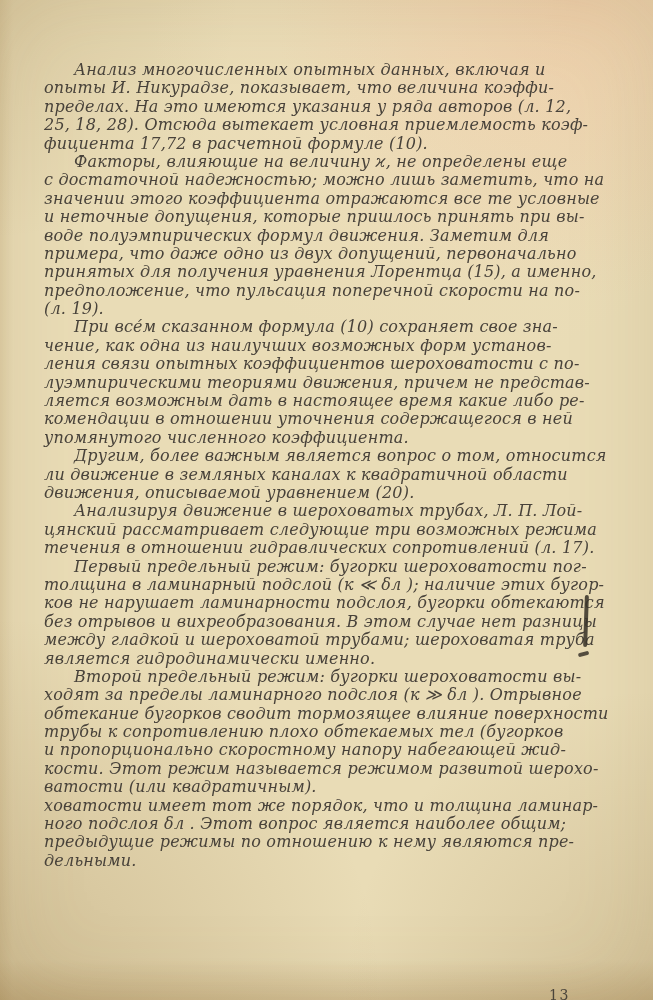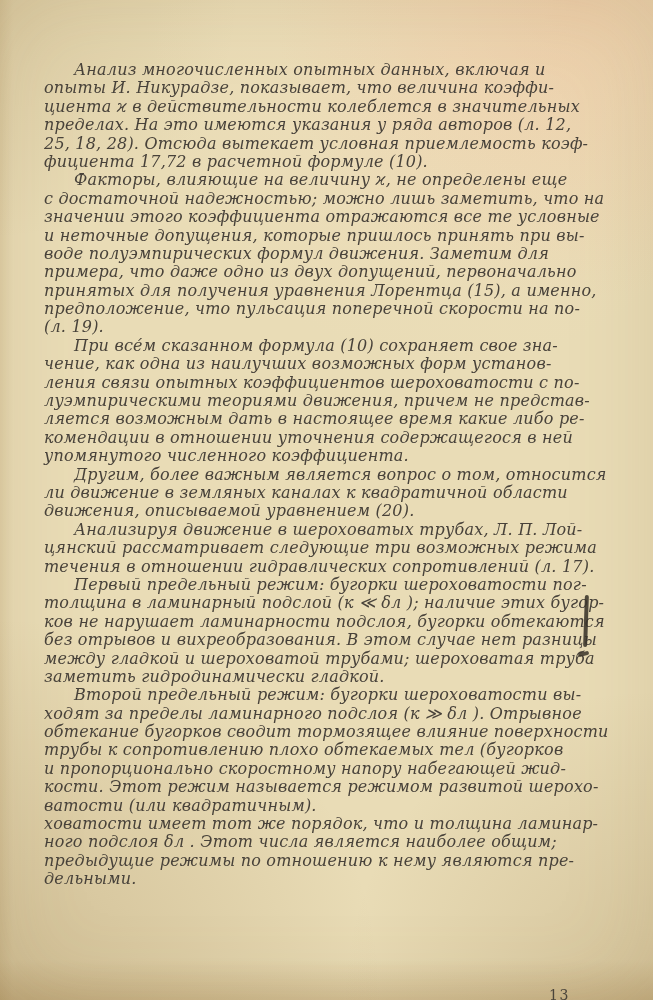--- a/index.html
+++ b/index.html
@@ -84,21 +84,20 @@
   }
 </style>
 </head>
 <body>
 
 <div class="page">
   <div class="text-block">
       <div class="para">
         <div class="line first">Анализ многочисленных опытных данных, включая и</div>
         <div class="line">опыты И. Никурадзе, показывает, что величина коэффи-</div>
-        <div class="line">циента ϰ в действительности колеблется в значительных</div>
         <div class="line">пределах. На это имеются указания у ряда авторов (л. 12,</div>
         <div class="line">25, 18, 28). Отсюда вытекает условная приемлемость коэф-</div>
         <div class="line last">фициента 17,72 в расчетной формуле (10).</div>
       </div>
       <div class="para">
         <div class="line first">Факторы, влияющие на величину ϰ, не определены еще</div>
         <div class="line">с достаточной надежностью; можно лишь заметить, что на</div>
         <div class="line">значении этого коэффициента отражаются все те условные</div>
         <div class="line">и неточные допущения, которые пришлось принять при вы-</div>
         <div class="line">воде полуэмпирических формул движения. Заметим для</div>
@@ -125,34 +124,34 @@
         <div class="line first">Анализируя движение в шероховатых трубах, Л. П. Лой-</div>
         <div class="line">цянский рассматривает следующие три возможных режима</div>
         <div class="line last">течения в отношении гидравлических сопротивлений (л. 17).</div>
       </div>
       <div class="para">
         <div class="line first">Первый предельный режим: бугорки шероховатости пог-</div>
         <div class="line">толщина в ламинарный подслой (к ≪ δл ); наличие этих бугор-</div>
         <div class="line">ков не нарушает ламинарности подслоя, бугорки обтекаются</div>
         <div class="line">без отрывов и вихреобразования. В этом случае нет разницы</div>
         <div class="line">между гладкой и шероховатой трубами; шероховатая труба</div>
-        <div class="line last">заметить гидродинамически гладкой.</div>
+        <div class="line last">является гидродинамически именно.</div>
       </div>
       <div class="para">
         <div class="line first">Второй предельный режим: бугорки шероховатости вы-</div>
         <div class="line">ходят за пределы ламинарного подслоя (к ≫ δл ). Отрывное</div>
         <div class="line">обтекание бугорков сводит тормозящее влияние поверхности</div>
         <div class="line">трубы к сопротивлению плохо обтекаемых тел (бугорков</div>
         <div class="line">и пропорционально скоростному напору набегающей жид-</div>
         <div class="line">кости. Этот режим называется режимом развитой шерохо-</div>
         <div class="line last">ватости (или квадратичным).</div>
       </div>
       <div class="para">
         <div class="line">ховатости имеет тот же порядок, что и толщина ламинар-</div>
-        <div class="line">ного подслоя δл . Этот числа является наиболее общим;</div>
+        <div class="line">ного подслоя δл . Этот вопрос является наиболее общим;</div>
         <div class="line">предыдущие режимы по отношению к нему являются пре-</div>
         <div class="line last">дельными.</div>
       </div>
     </div>
 
   <div class="margin-mark"></div>
   <div class="margin-tick"></div>
 
   <div class="page-number">13</div>
 </div>

